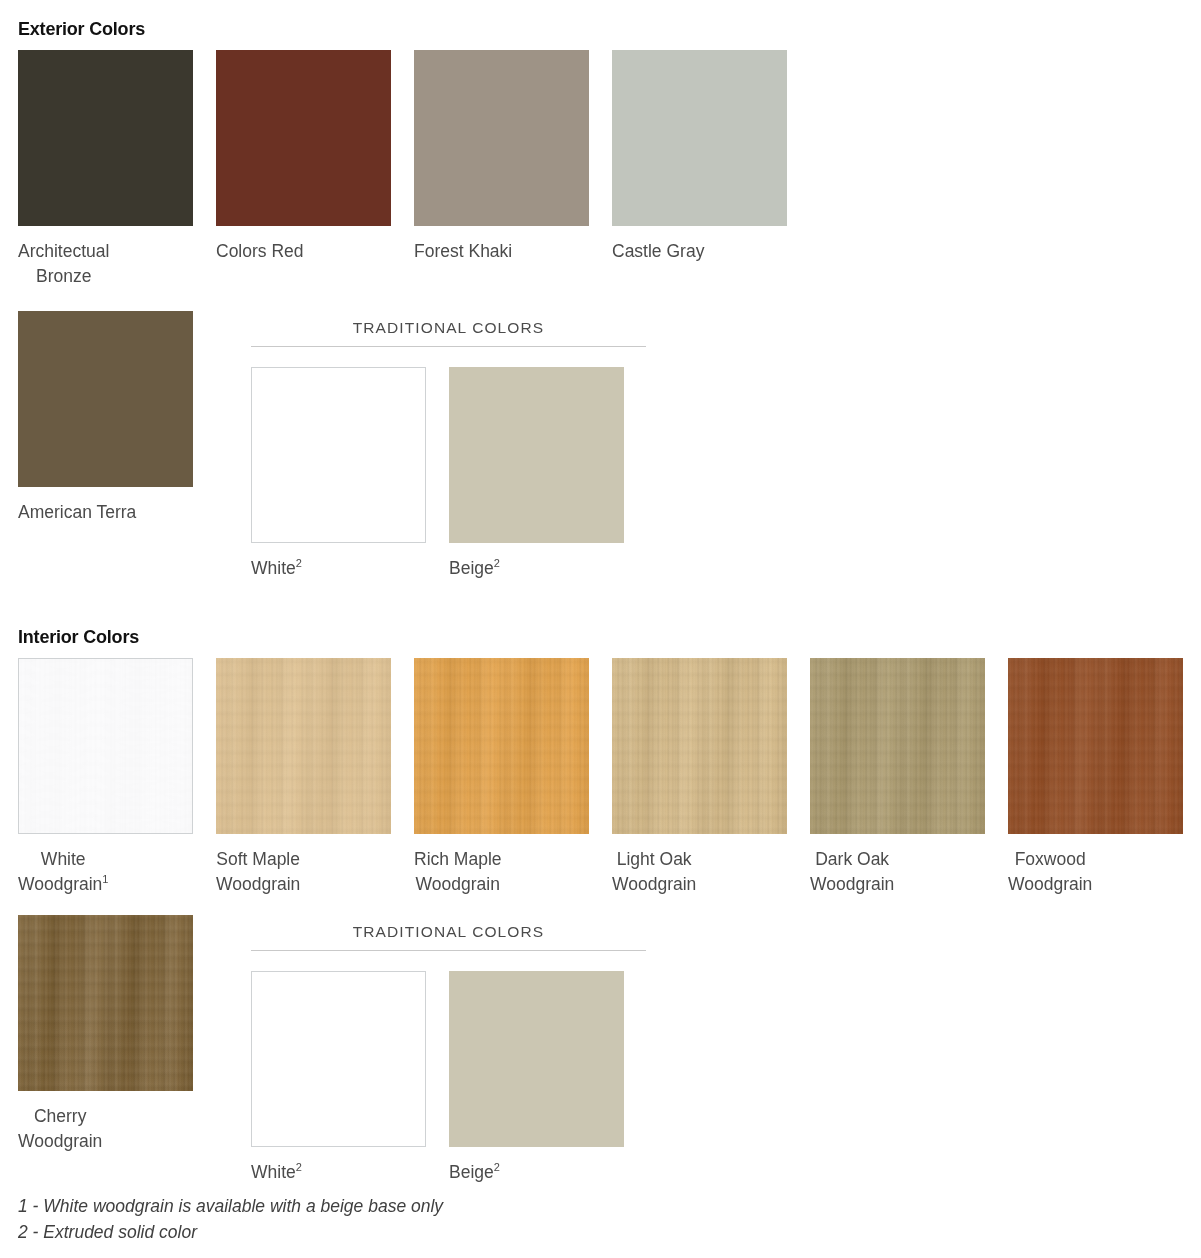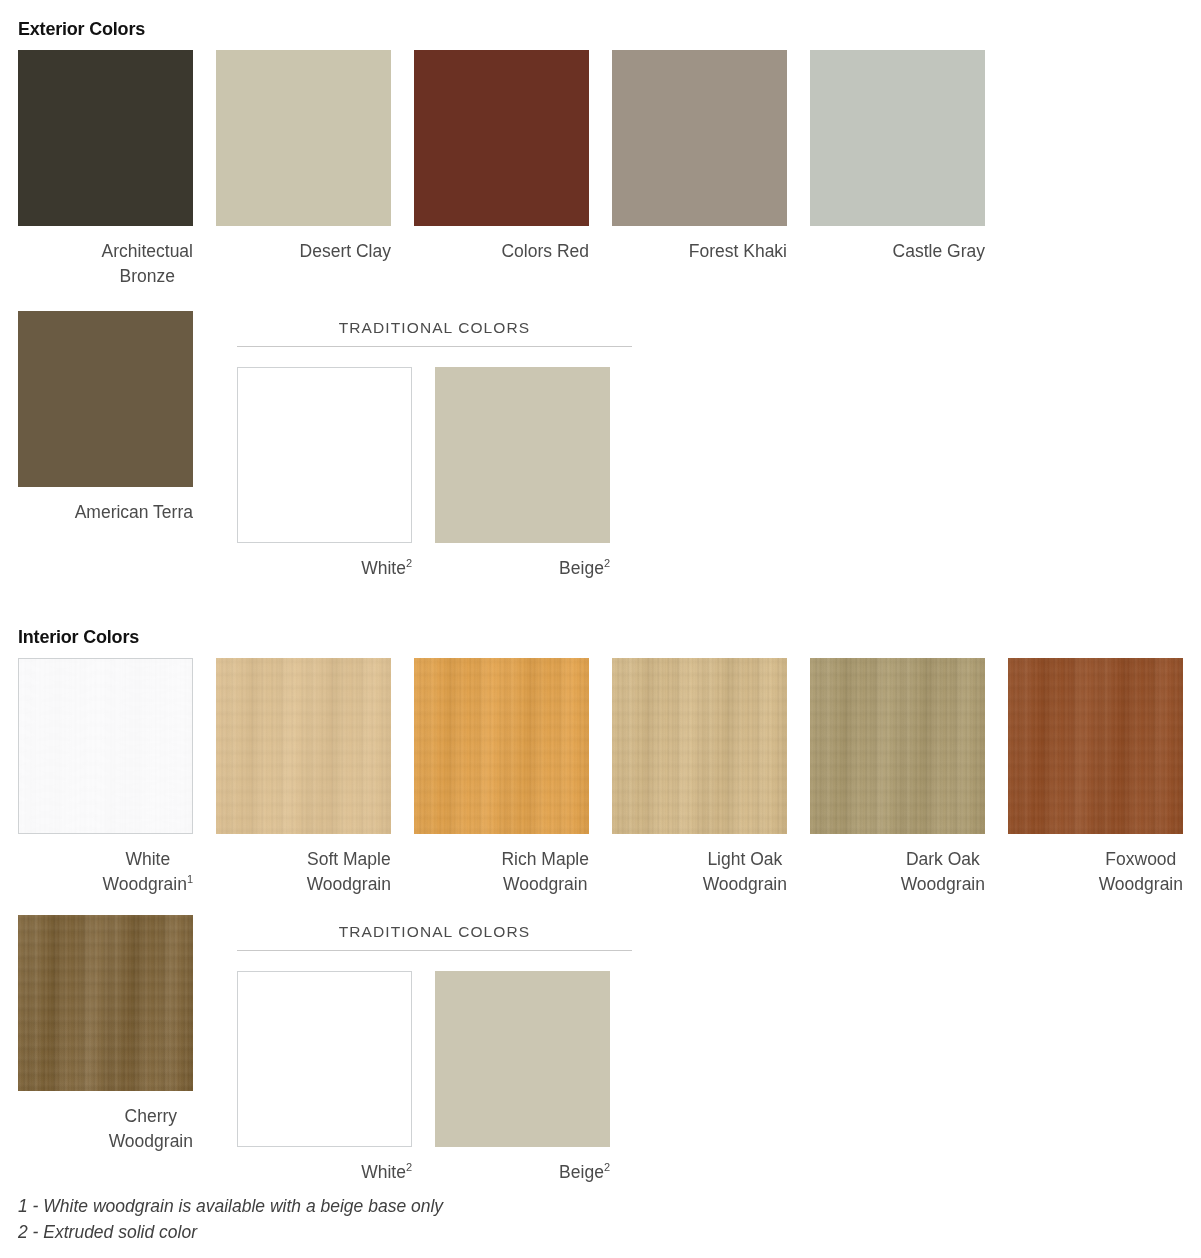--- a/index.html
+++ b/index.html
@@ -41,21 +41,21 @@
   .swatch-row {
     display: flex;
     flex-wrap: nowrap;
     align-items: flex-start;
   }
   .swatch-cell {
     width: 175px;
     margin-right: 23px;
     display: flex;
     flex-direction: column;
-    align-items: flex-end;
+    align-items: flex-start;
   }
   .swatch-cell:last-child { margin-right: 0; }
 
   .swatch-chip {
     width: 175px;
     height: 176px;
     box-sizing: border-box;
     position: relative;
     overflow: hidden;
   }
@@ -73,21 +73,21 @@
   }
   .swatch-label sup {
     font-size: 11px;
     vertical-align: super;
     line-height: 0;
   }
 
   
   .trad-group {
     width: 395px;
-    margin-left: 21px;
+    margin-left: 35px;
   }
   .trad-heading {
     font-size: 15.5px;
     letter-spacing: 1.1px;
     color: #4b4b4b;
     text-align: center;
     padding-top: 8px;
     padding-bottom: 9px;
   }
   .trad-rule {
@@ -190,24 +190,20 @@
 
   <div class="gap-12"></div>
 
   <div class="swatch-row">
       <div class="swatch-cell">
         <div class="swatch-chip" style="background-color: rgb(59, 56, 46);"></div>
         <div class="swatch-label">Architectual
 Bronze</div>
       </div>
       <div class="swatch-cell">
-        <div class="swatch-chip" style="background-color: rgb(202, 197, 174);"></div>
-        <div class="swatch-label">Desert Clay</div>
-      </div>
-      <div class="swatch-cell">
         <div class="swatch-chip" style="background-color: rgb(107, 49, 35);"></div>
         <div class="swatch-label">Colors Red</div>
       </div>
       <div class="swatch-cell">
         <div class="swatch-chip" style="background-color: rgb(158, 147, 134);"></div>
         <div class="swatch-label">Forest Khaki</div>
       </div>
       <div class="swatch-cell">
         <div class="swatch-chip" style="background-color: rgb(193, 197, 189);"></div>
         <div class="swatch-label">Castle Gray</div>

